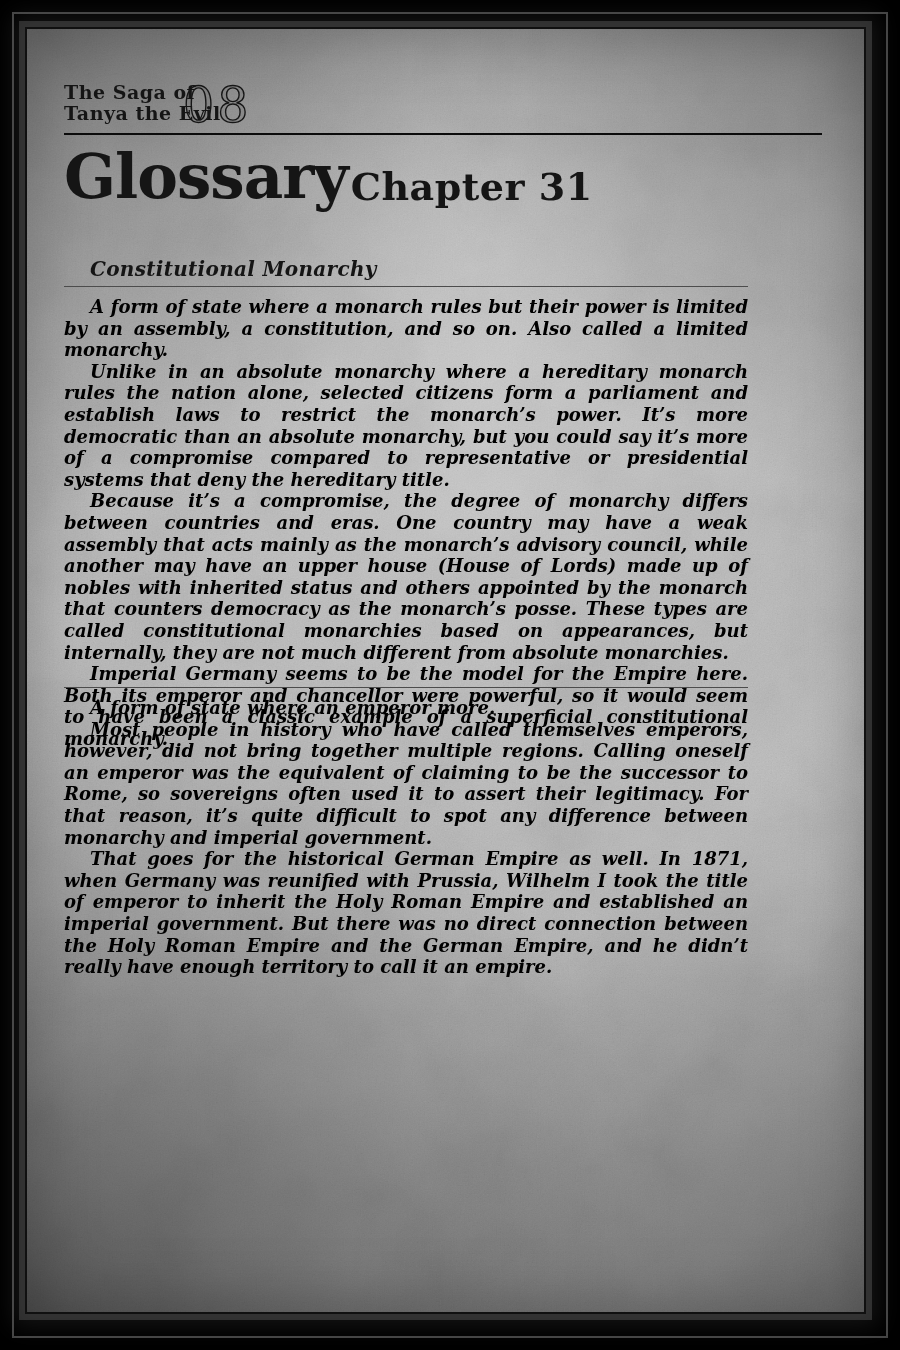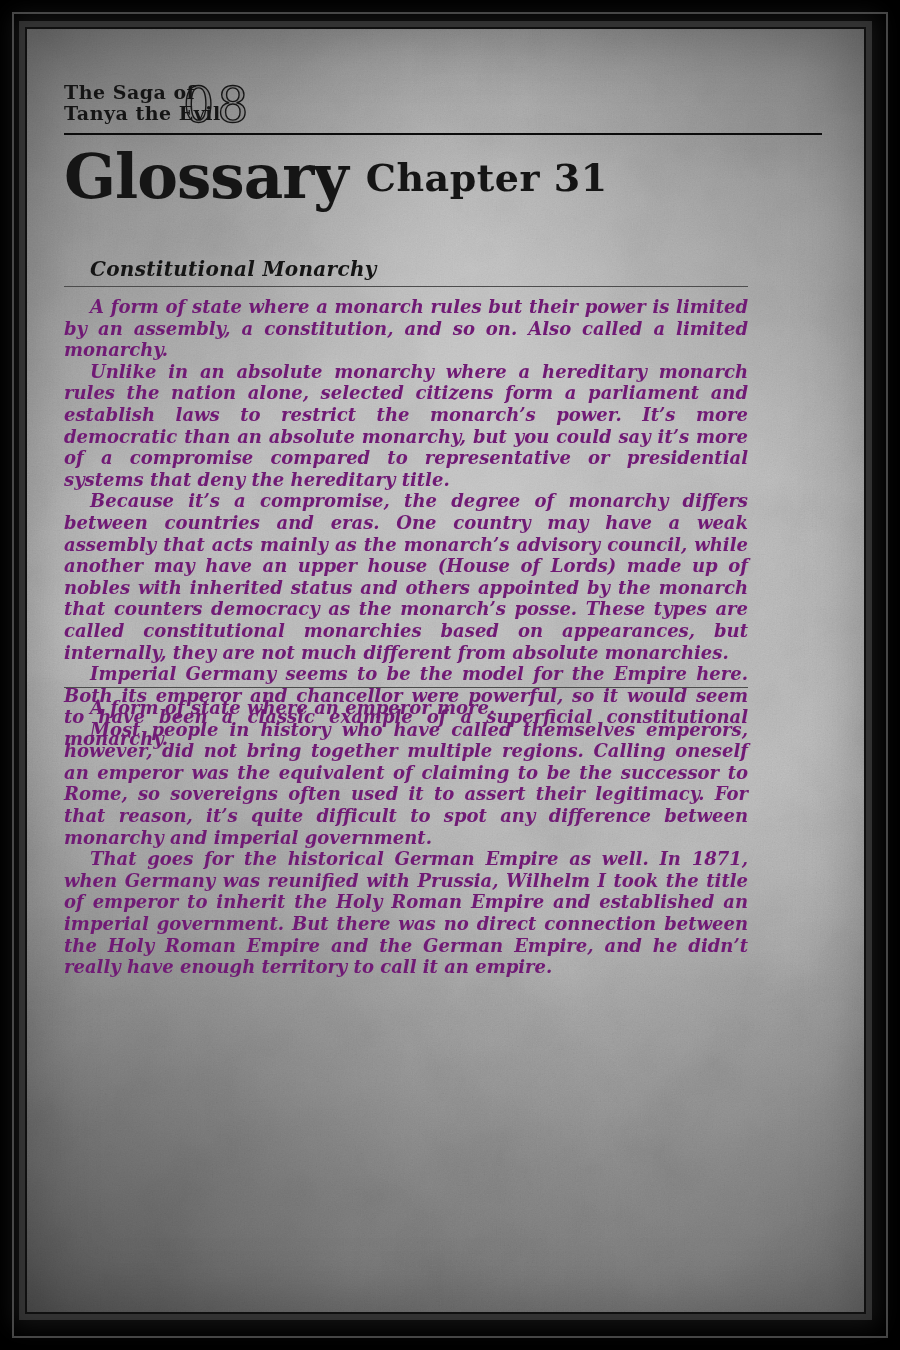--- a/index.html
+++ b/index.html
@@ -92,22 +92,22 @@
     width: 758px;
     height: 2px;
     background: #0b0b0b;
   }
   
   .page-title-row {
     position: absolute;
     left: 37px;
     top: 116px;
     display: flex;
-    align-items: center;
-    gap: 18px;
+    align-items: flex-end;
+    gap: 3px;
   }
   .page-title {
     font-size: 61px;
     line-height: 1.05;
     font-weight: bold;
     letter-spacing: -1px;
     margin: 0;
   }
   .chapter-label {
     font-size: 38px;
@@ -138,21 +138,21 @@
     margin-top: 9px;
   }
   .entry-body p {
     margin: 0;
     font-size: 18px;
     line-height: 21.6px;
     font-weight: bold;
     font-style: italic;
     text-align: justify;
     text-indent: 26px;
-    color: #701a75;
+    color: #000000;
   }
 </style>
 </head>
 <body>
 
 <div class="stage">
   <div class="outer-frame"></div>
 
   <div class="paper">
 

